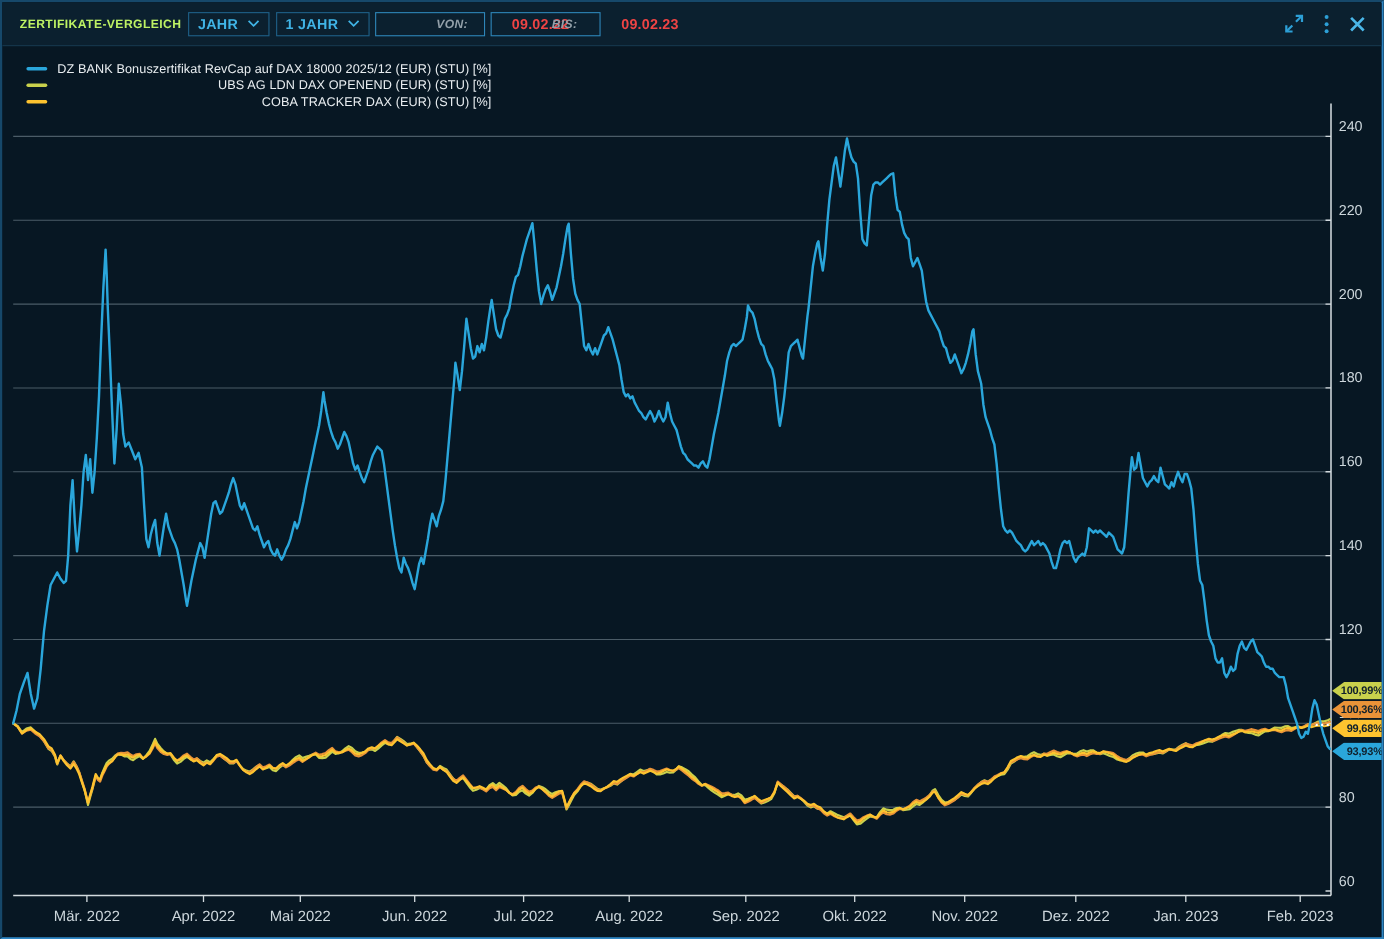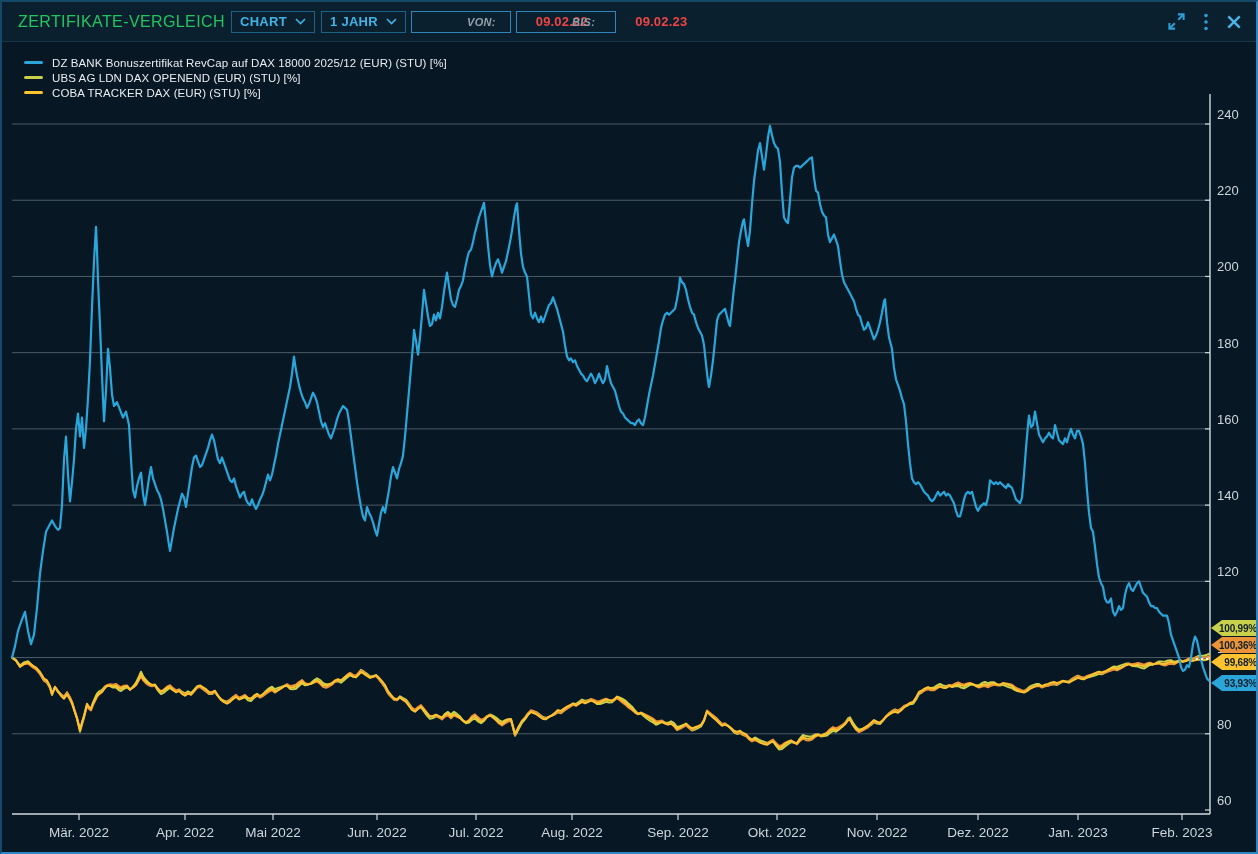--- a/index.html
+++ b/index.html
@@ -10,62 +10,62 @@
     border-style:solid;border-width:2px;
     border-color:#16486a #2e86c4 #2e86c4 #16486a;
   }
   
   #topbar{
     position:absolute;left:0;top:0;right:0;height:40px;
     background:#0b202f;display:flex;align-items:center;
     padding:0 14px 0 16px;box-sizing:border-box;z-index:30;
     border-bottom:1px solid rgba(46,110,150,.25);
   }
-  .tb-title{color:#22c55e;font-size:16px;font-weight:normal;letter-spacing:.4px;white-space:nowrap;}
+  .tb-title{color:#bef264;font-size:11px;font-weight:bold;letter-spacing:.4px;white-space:nowrap;}
   .dd{
     display:flex;align-items:center;height:22px;padding:0 8px;box-sizing:border-box;
     border:1px solid #1e6189;margin-left:6px;cursor:pointer;min-width:68px;
   }
   .dd-label{color:#40b4e6;font-size:13px;font-weight:bold;letter-spacing:.3px;}
   .dd .chev{margin-left:auto;padding-left:8px;}
   .datebox{
     display:flex;align-items:center;height:22px;padding:0 8px;box-sizing:border-box;
     border:1px solid #2e86b9;margin-left:5px;width:100px;cursor:pointer;gap:40px;
   }
   .date-label{color:#93a0a9;font-size:11px;font-weight:bold;font-style:italic;margin-left:7px;letter-spacing:.3px;}
   .date-value{color:#ef4444;font-size:13px;font-weight:bold;margin-left:auto;letter-spacing:.2px;}
   #tb-icons{margin-left:auto;display:flex;align-items:center;gap:17px;}
   #tb-icons svg{cursor:pointer;display:block;}
   
   #plot-svg{position:absolute;left:0;top:0;z-index:5;}
   #plot-svg text{fill:#ccd6db;font-family:"Liberation Sans",sans-serif;}
   
   #legend{position:absolute;left:22px;top:53px;z-index:10;}
-  .lg-row{display:flex;align-items:center;height:15px;}
+  .lg-row{display:flex;align-items:center;height:15px;justify-content:space-between;}
   .lg-swatch{width:19px;height:3px;border-radius:2px;margin-right:9px;flex:none;}
   .lg-label{color:#e8edf0;font-size:11.5px;white-space:nowrap;letter-spacing:.1px;}
   
   #value-tags{position:absolute;left:0;top:0;z-index:20;}
   .tag{
     position:absolute;left:1209px;width:49px;height:16px;box-sizing:border-box;
     clip-path:polygon(11px 0,100% 0,100% 100%,11px 100%,0 50%);
     display:flex;align-items:center;justify-content:flex-end;padding-right:3px;
   }
   .tag span{color:#10202c;font-size:10px;font-weight:bold;letter-spacing:-.2px;white-space:nowrap;}
 </style>
 </head>
 <body>
 
 <div id="window">
 
   <div id="topbar">
     <span class="tb-title">ZERTIFIKATE-VERGLEICH</span>
 
     <div class="dd">
-      <span class="dd-label">CHART</span>
+      <span class="dd-label">JAHR</span>
       <svg class="chev" width="11" height="7" viewBox="0 0 11 7">
           <path d="M1 1 L5.5 5.5 L10 1" fill="none" stroke="#40b4e6" stroke-width="1.6"></path>
         </svg>
     </div>
 
     <div class="dd">
       <span class="dd-label">1 JAHR</span>
       <svg class="chev" width="11" height="7" viewBox="0 0 11 7">
           <path d="M1 1 L5.5 5.5 L10 1" fill="none" stroke="#40b4e6" stroke-width="1.6"></path>
         </svg>

